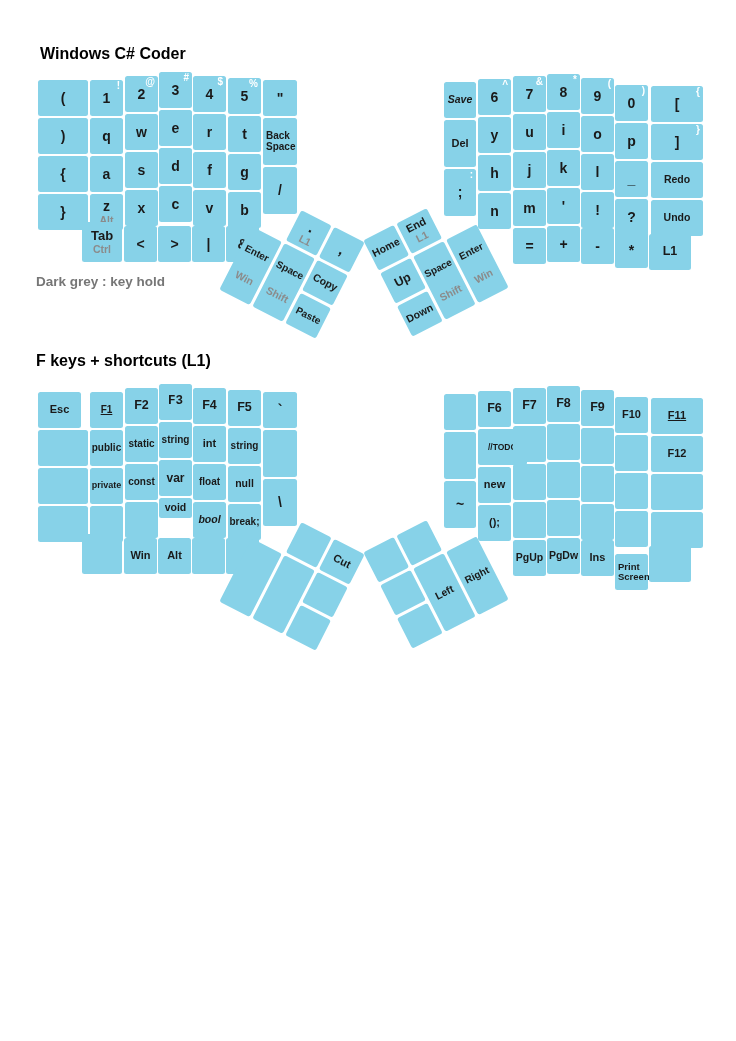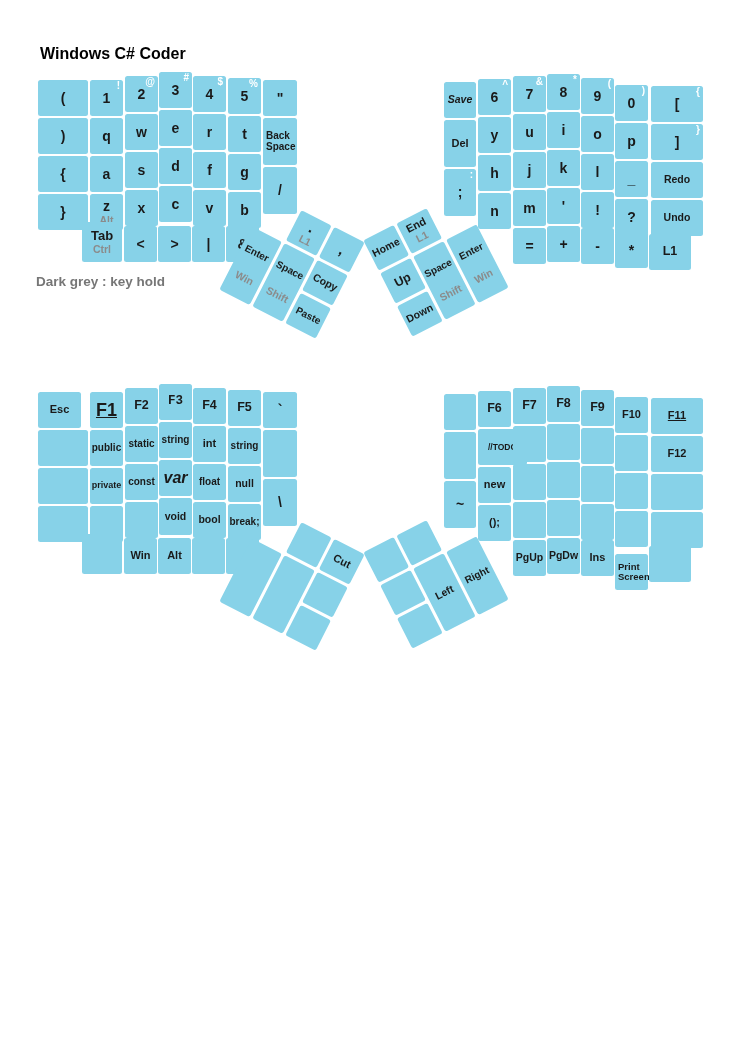--- a/index.html
+++ b/index.html
@@ -25,20 +25,21 @@
   .key .hold{color:var(--hold-color);line-height:1;font-size:10.5px;white-space:nowrap;}
   .key .sup{position:absolute;top:1px;right:3px;color:var(--sup-color);font-size:10px;line-height:1;font-weight:bold;}
   .key.tall2u{gap:16px;}
 </style>
 </head>
 <body style="--key-color: #87d2e8; --text-color: #1a1a1a; --hold-color: #8b8b8b; --sup-color: #ffffff;">
 
 <div id="canvas">
   <div class="title" id="layer1-title">Windows C# Coder</div>
   <div class="legend" id="legend" style="color: rgb(118, 118, 118);">Dark grey : key hold</div>
+  <div class="title" id="layer2-title">F keys + shortcuts (L1)</div>
 <div class="board" style="left: 38px; top: 72px; width: 260px; height: 192px;">
       <div class="key" style="left: 0px; top: 8px; width: 50px; height: 36px;">
         <span class="main" style="font-size: 14px;">(</span>
       </div>
       <div class="key" style="left: 52px; top: 8px; width: 33px; height: 36px;">
         <span class="main" style="font-size: 14px;">1</span>
         <span class="sup">!</span>
       </div>
       <div class="key" style="left: 87px; top: 4px; width: 33px; height: 36px;">
         <span class="main" style="font-size: 14px;">2</span>
@@ -287,21 +288,21 @@
       </div>
       <div class="key" style="left: 0px; top: 74px; width: 34px; height: 34px;">
         <span class="main" style="font-size: 10.5px;">Down</span>
       </div>
     </div>
     <div class="board" style="left: 38px; top: 384px; width: 260px; height: 192px;">
       <div class="key" style="left: 0px; top: 8px; width: 43px; height: 36px;">
         <span class="main" style="font-size: 11px;">Esc</span>
       </div>
       <div class="key" style="left: 52px; top: 8px; width: 33px; height: 36px;">
-        <span class="main" style="font-size: 18px; text-decoration: underline;">F1</span>
+        <span class="main" style="font-size: 10px; text-decoration: underline;">F1</span>
       </div>
       <div class="key" style="left: 87px; top: 4px; width: 33px; height: 36px;">
         <span class="main" style="font-size: 12.5px;">F2</span>
       </div>
       <div class="key" style="left: 121px; top: 0px; width: 33px; height: 36px;">
         <span class="main" style="font-size: 12.5px; font-family: Liberation Mono, monospace;">F3</span>
       </div>
       <div class="key" style="left: 155px; top: 4px; width: 33px; height: 36px;">
         <span class="main" style="font-size: 12.5px;">F4</span>
       </div>
@@ -329,38 +330,38 @@
       </div>
       <div class="key" style="left: 225px; top: 46px; width: 34px; height: 47px;"></div>
       <div class="key" style="left: 0px; top: 84px; width: 50px; height: 36px;"></div>
       <div class="key" style="left: 52px; top: 84px; width: 33px; height: 36px;">
         <span class="main" style="font-size: 9px;">private</span>
       </div>
       <div class="key" style="left: 87px; top: 80px; width: 33px; height: 36px;">
         <span class="main" style="font-size: 10px;">const</span>
       </div>
       <div class="key" style="left: 121px; top: 76px; width: 33px; height: 36px;">
-        <span class="main" style="font-size: 16px; font-style: italic;">var</span>
+        <span class="main" style="font-size: 12px;">var</span>
       </div>
       <div class="key" style="left: 155px; top: 80px; width: 33px; height: 36px;">
         <span class="main" style="font-size: 10px;">float</span>
       </div>
       <div class="key" style="left: 190px; top: 82px; width: 33px; height: 36px;">
         <span class="main" style="font-size: 10.5px;">null</span>
       </div>
       <div class="key" style="left: 225px; top: 95px; width: 34px; height: 47px;">
         <span class="main" style="font-size: 14px;">\</span>
       </div>
       <div class="key" style="left: 0px; top: 122px; width: 50px; height: 36px;"></div>
       <div class="key" style="left: 52px; top: 122px; width: 33px; height: 36px;"></div>
       <div class="key" style="left: 87px; top: 118px; width: 33px; height: 36px;"></div>
-      <div class="key" style="left: 121px; top: 114px; width: 33px; height: 37px;">
+      <div class="key" style="left: 121px; top: 114px; width: 33px; height: 20px;">
         <span class="main" style="font-size: 10.5px;">void</span>
       </div>
-      <div class="key" style="left: 155px; top: 118px; width: 33px; height: 36px;">
+      <div class="key" style="left: 155px; top: 118px; width: 33px; height: 36px; font-style: italic;">
         <span class="main" style="font-size: 10.5px;">bool</span>
       </div>
       <div class="key" style="left: 190px; top: 120px; width: 33px; height: 36px;">
         <span class="main" style="font-size: 10px;">break;</span>
       </div>
       <div class="key" style="left: 44px; top: 150px; width: 40px; height: 40px;"></div>
       <div class="key" style="left: 86px; top: 154px; width: 33px; height: 36px;">
         <span class="main" style="font-size: 11px;">Win</span>
       </div>
       <div class="key" style="left: 120px; top: 154px; width: 33px; height: 36px;">

